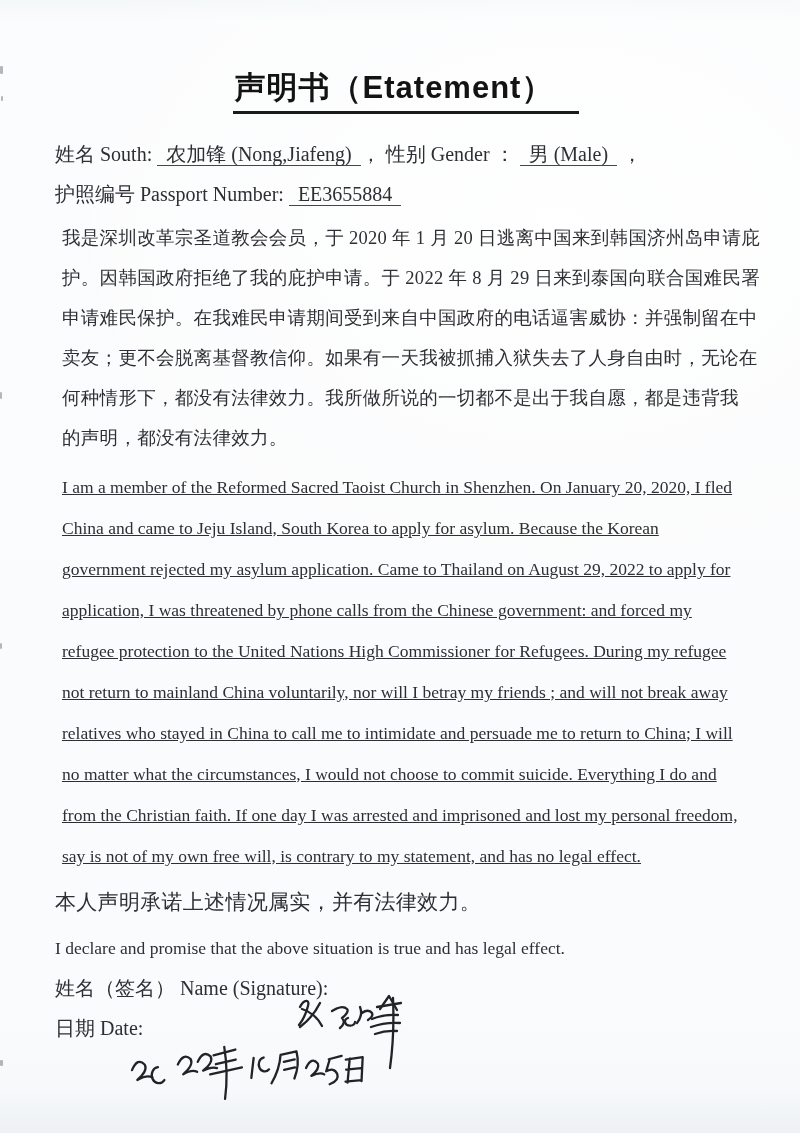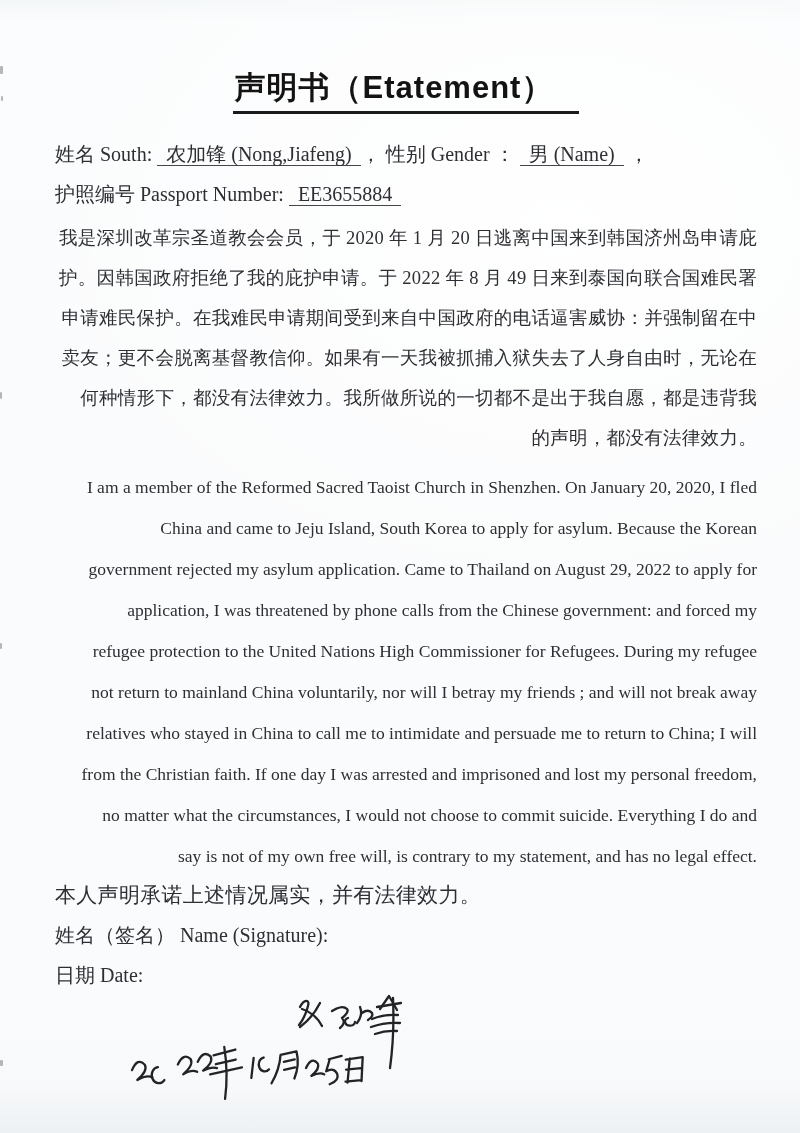--- a/index.html
+++ b/index.html
@@ -14,69 +14,70 @@
   .content{padding:70px 43px 0 55px;}
   .title-wrap{text-align:center;margin:0 0 20px 0;}
   .doc-title{
     display:inline-block;margin:0;
     font-family:"Liberation Sans","DejaVu Sans",sans-serif;
     font-weight:bold;font-size:31px;line-height:1.15;letter-spacing:1px;color:#131313;
     border-bottom:3.5px solid #1b1b1b;padding:0 26px 5px 2px;
   }
   .line{font-size:20px;line-height:40px;white-space:nowrap;}
   .u{border-bottom:1.6px solid #45464b;padding:0 9px;}
-  .para{margin:0;text-align:right;}
+  .para{margin:7px;}
   .para.cn{margin-top:4px;}
-  .para.en{margin-top:9px;}
+  .para.en{margin-top:9px;text-decoration:underline;}
   .cn-line{font-size:18.5px;line-height:40px;letter-spacing:.3px;white-space:nowrap;}
   .en-line{font-size:17.5px;line-height:41px;white-space:nowrap;}
   .decl-cn{margin-top:-2px;font-size:21px;letter-spacing:.3px;}
   .decl-en{margin-top:6px;font-size:17.5px;}
   .sig-row{margin-top:0;}
   .hand{position:absolute;}
   .hand path{fill:none;stroke:#232327;stroke-width:2.3;stroke-linecap:round;stroke-linejoin:round;}
   .speck{position:absolute;background:#7a7d82;opacity:.55;border-radius:1px;}
 </style>
 </head>
 <body>
 
 <div class="page">
   <div class="content">
 
     <div class="title-wrap">
       <h1 class="doc-title">声明书（Etatement）</h1>
     </div>
 
-    <div class="line"><span>姓名 South:</span><span> </span><span class="u">农加锋 (Nong,Jiafeng)</span><span>，</span><span> </span><span>性别 Gender ：</span><span> </span><span class="u">男 (Name)</span><span> </span><span>，</span></div>
+    <div class="line"><span>姓名 South:</span><span> </span><span class="u">农加锋 (Nong,Jiafeng)</span><span>，</span><span> </span><span>性别 Gender ：</span><span> </span><span class="u">男 (Male)</span><span> </span><span>，</span></div>
 
     <div class="line"><span>护照编号 Passport Number:</span><span> </span><span class="u">EE3655884</span></div>
 
     <div class="para cn">
       <div class="cn-line">我是深圳改革宗圣道教会会员，于 2020 年 1 月 20 日逃离中国来到韩国济州岛申请庇</div>
-      <div class="cn-line">护。因韩国政府拒绝了我的庇护申请。于 2022 年 8 月 49 日来到泰国向联合国难民署</div>
+      <div class="cn-line">护。因韩国政府拒绝了我的庇护申请。于 2022 年 8 月 29 日来到泰国向联合国难民署</div>
       <div class="cn-line">申请难民保护。在我难民申请期间受到来自中国政府的电话逼害威协：并强制留在中</div>
       <div class="cn-line">卖友；更不会脱离基督教信仰。如果有一天我被抓捕入狱失去了人身自由时，无论在</div>
       <div class="cn-line">何种情形下，都没有法律效力。我所做所说的一切都不是出于我自愿，都是违背我</div>
       <div class="cn-line">的声明，都没有法律效力。</div>
     </div>
 
     <div class="para en">
       <div class="en-line">I am a member of the Reformed Sacred Taoist Church in Shenzhen. On January 20, 2020, I fled</div>
       <div class="en-line">China and came to Jeju Island, South Korea to apply for asylum. Because the Korean</div>
       <div class="en-line">government rejected my asylum application. Came to Thailand on August 29, 2022 to apply for</div>
       <div class="en-line">application, I was threatened by phone calls from the Chinese government: and forced my</div>
       <div class="en-line">refugee protection to the United Nations High Commissioner for Refugees. During my refugee</div>
       <div class="en-line">not return to mainland China voluntarily, nor will I betray my friends ; and will not break away</div>
       <div class="en-line">relatives who stayed in China to call me to intimidate and persuade me to return to China; I will</div>
+      <div class="en-line">no matter what the circumstances, I would not choose to commit suicide. Everything I do and</div>
       <div class="en-line">from the Christian faith. If one day I was arrested and imprisoned and lost my personal freedom,</div>
-      <div class="en-line">no matter what the circumstances, I would not choose to commit suicide. Everything I do and</div>
       <div class="en-line">say is not of my own free will, is contrary to my statement, and has no legal effect.</div>
     </div>
 
     <div class="line decl-cn">本人声明承诺上述情况属实，并有法律效力。</div>
+    <div class="line decl-en">I declare and promise that the above situation is true and has legal effect.</div>
 
     <div class="line sig-row"><span>姓名（签名） Name (Signature):</span></div>
 
     <div class="line date-row"><span>日期 Date:</span></div>
   </div>
 
   <svg class="hand" style="left:290px;top:983px;" width="125" height="100" viewBox="0 0 125 100" role="img" aria-label="农加锋">
     <path d="M10,24 c4,-8 10,-8 8,-1 c-2,8 -5,14 -9,19"></path>
     <path d="M12,26 c8,2 16,9 20,17"></path>
     <path d="M30,20 c-5,10 -12,18 -20,24"></path>

